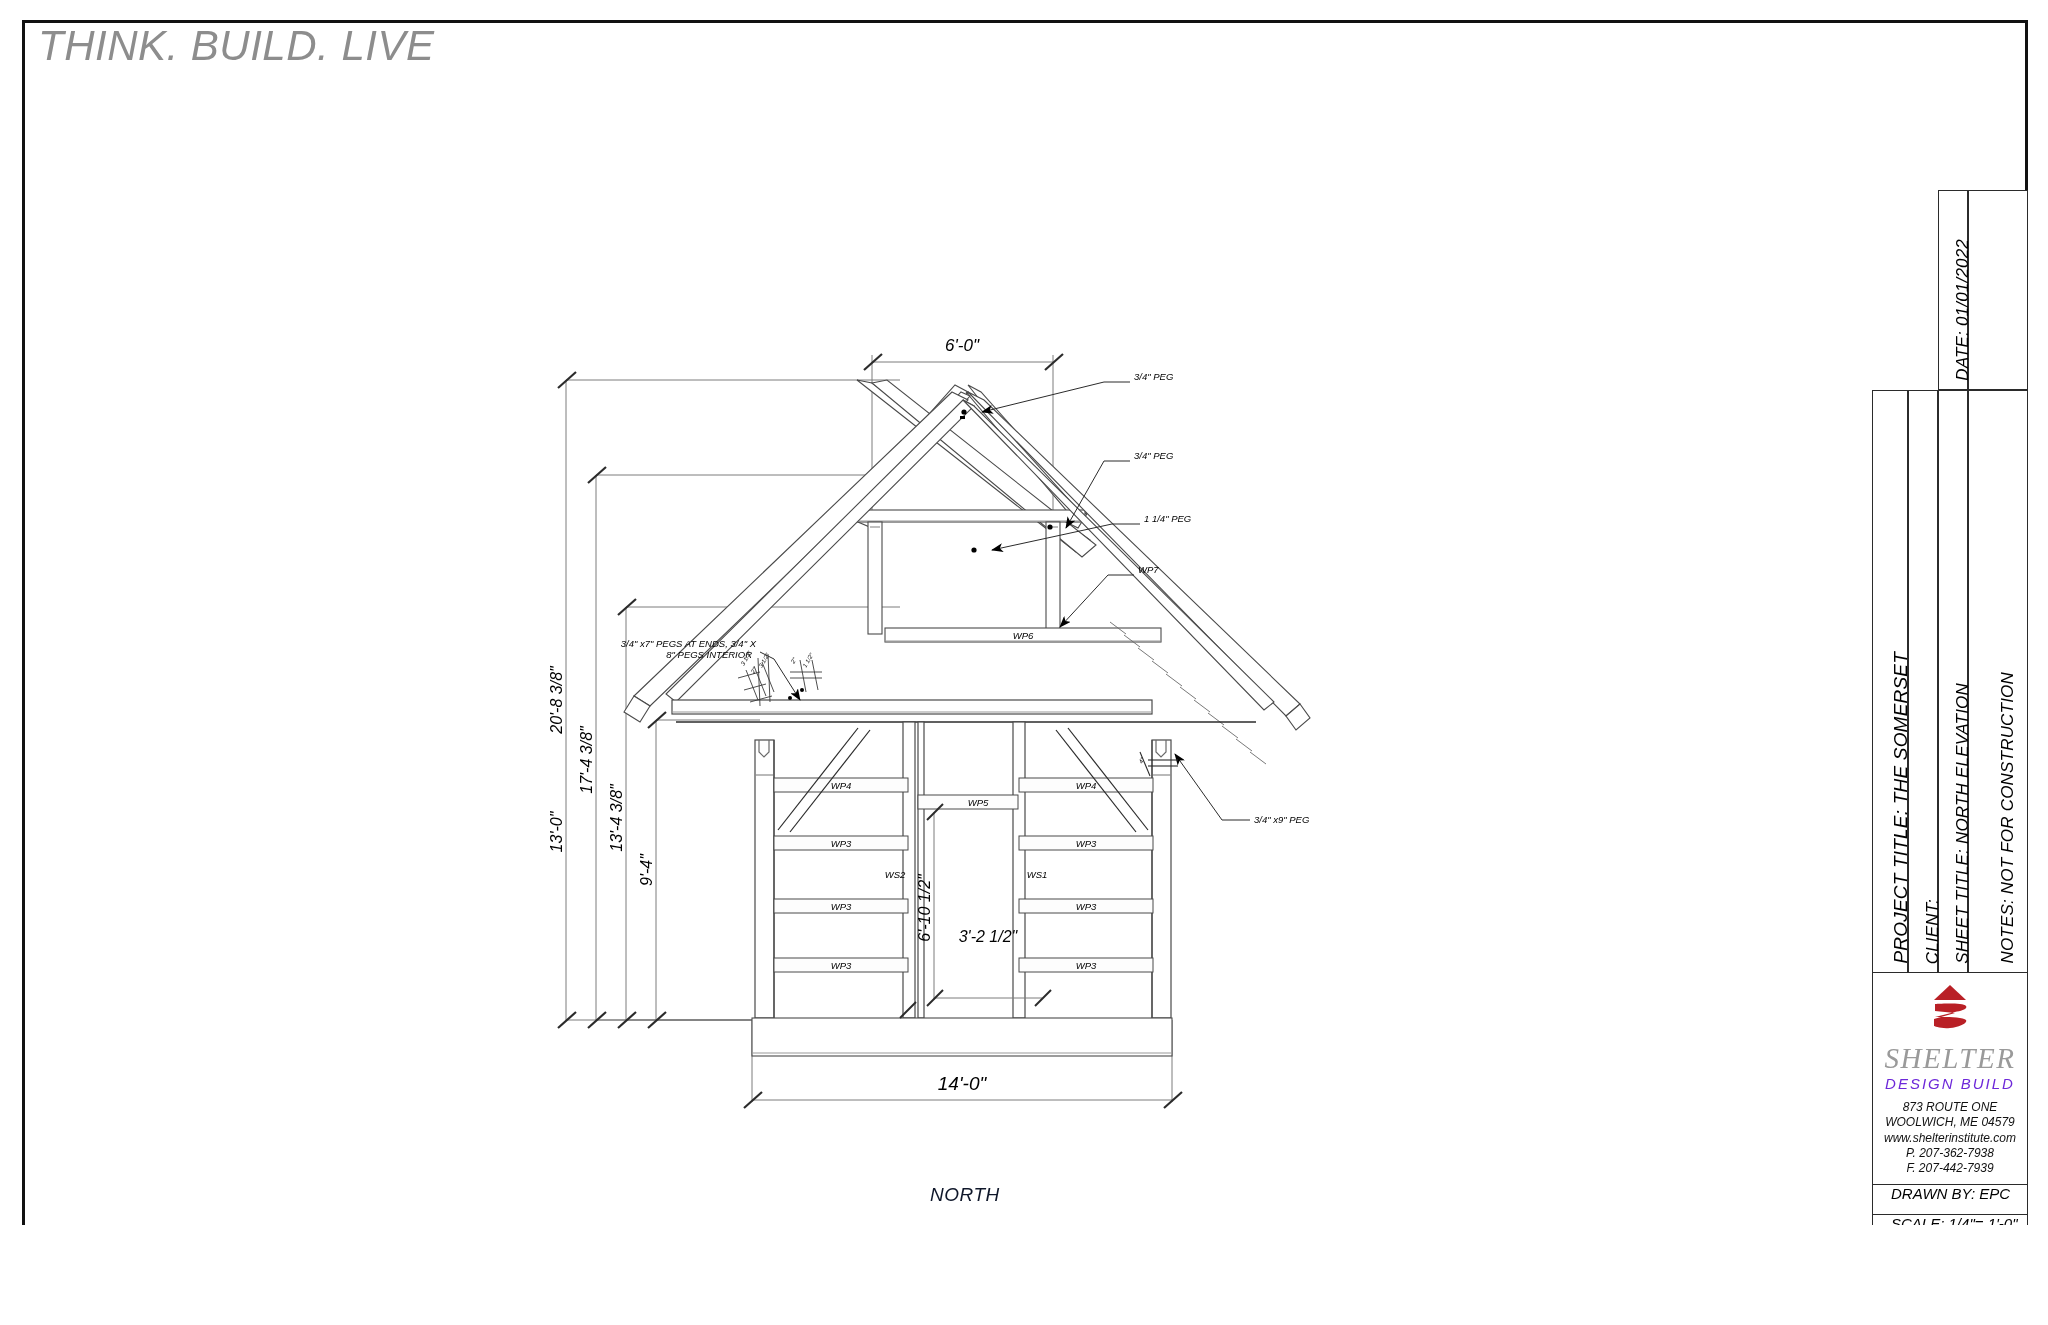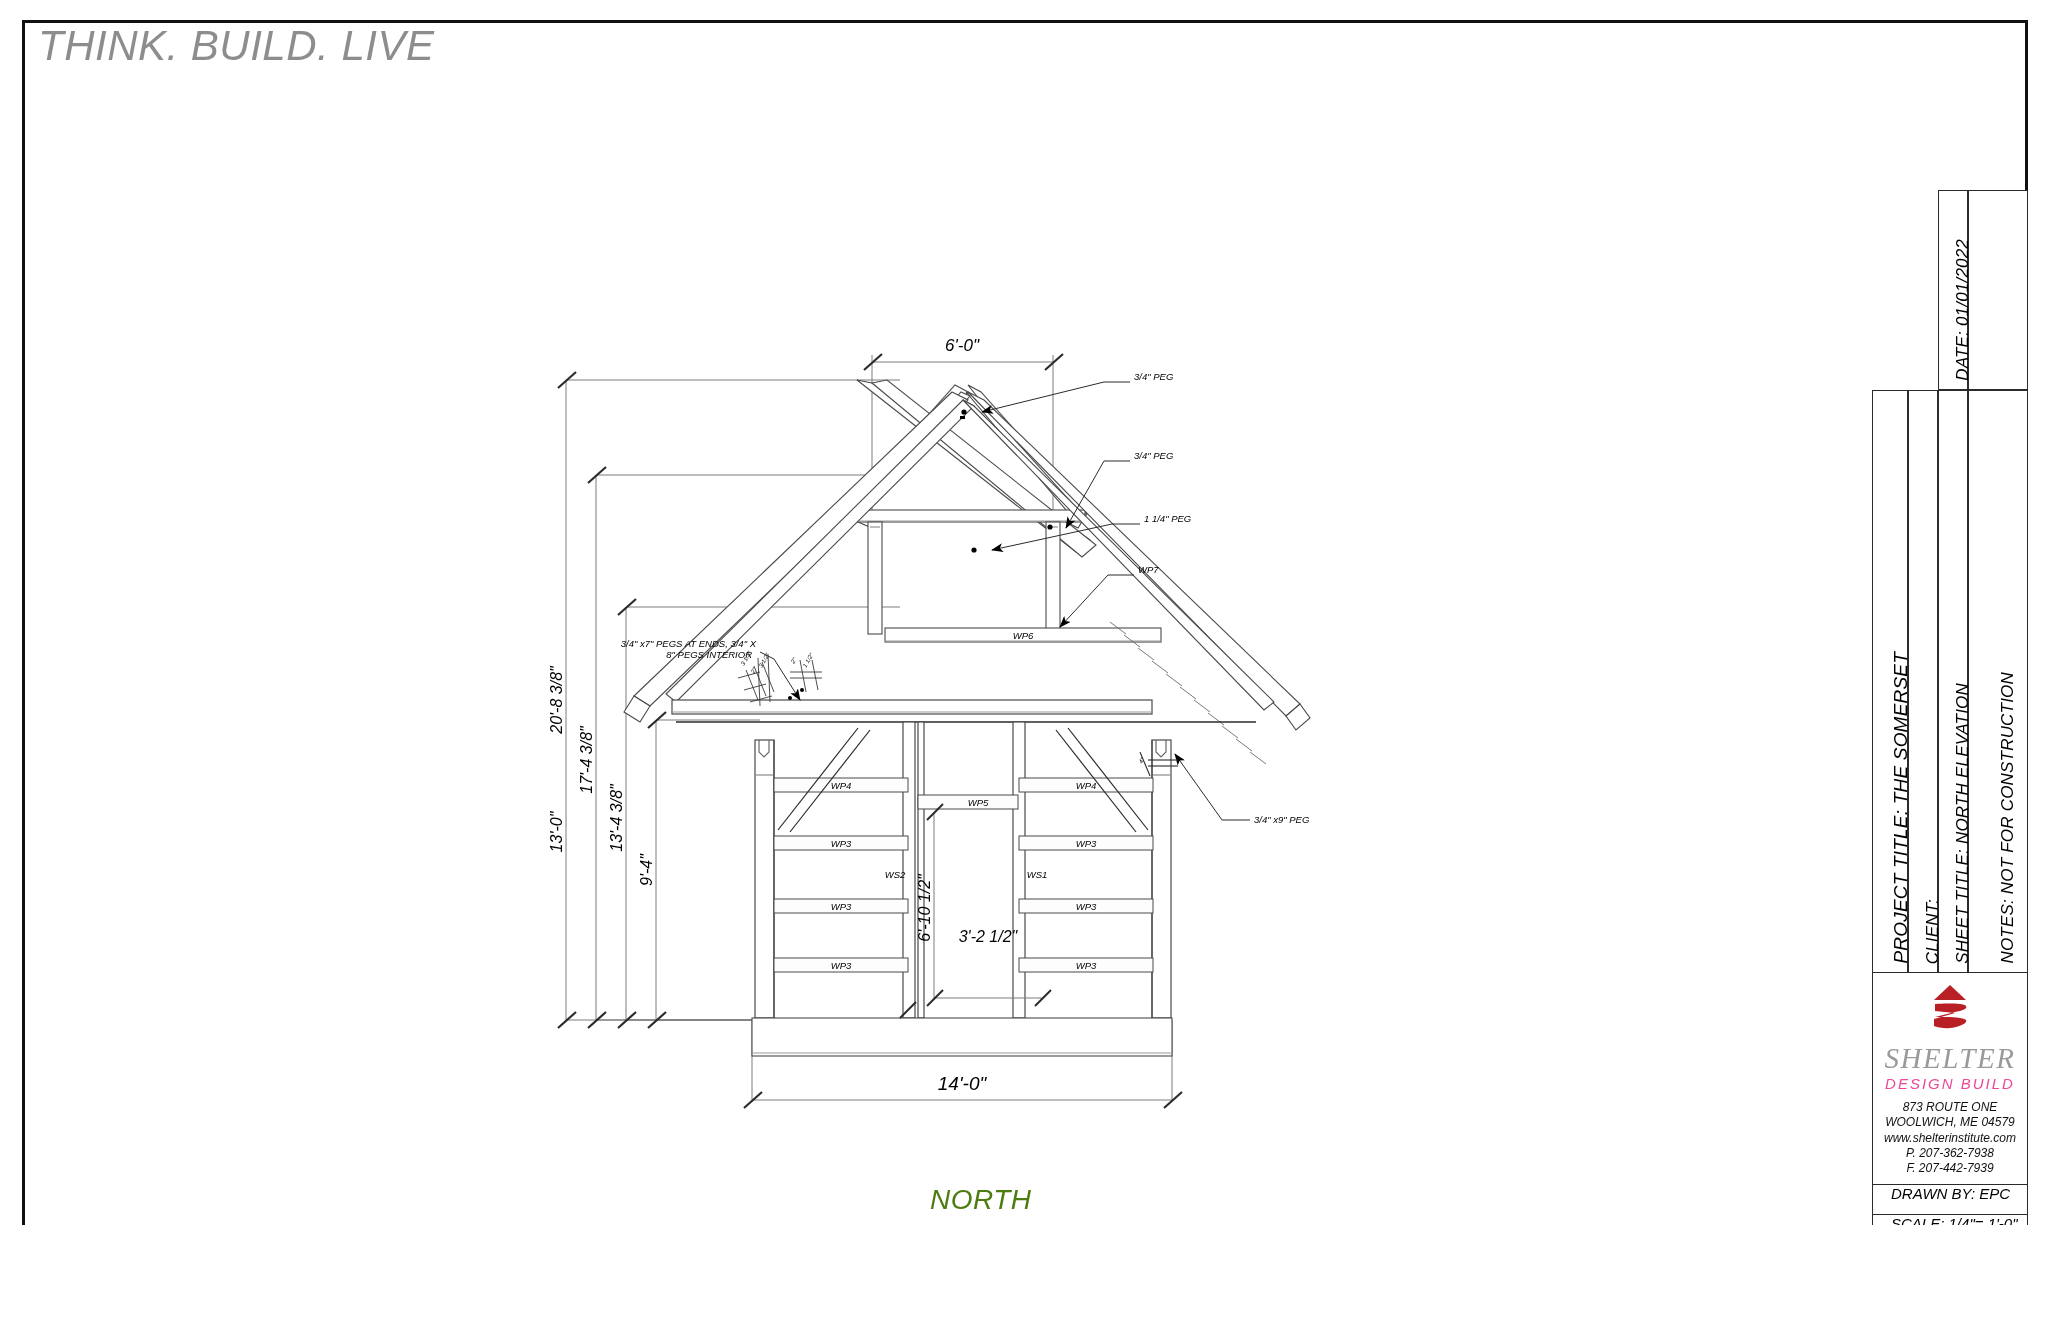--- a/index.html
+++ b/index.html
@@ -128,21 +128,21 @@
     font-family: "Liberation Serif", serif;
     font-size: 29px;
     letter-spacing: 1.5px;
     color: #9a9a9a;
     line-height: 1;
     margin-top: 11px;
   }
   #logo-designbuild {
     font-size: 15px;
     letter-spacing: 2.0px;
-    color: #ec4899;
+    color: #6d28d9;
     line-height: 1;
     margin-top: 3px;
   }
   #logo-address {
     margin-top: 9px;
     font-size: 12px;
     line-height: 1.28;
     color: #111111;
     text-align: center;
   }
@@ -174,22 +174,22 @@
     left: 0;
     top: 0;
     width: 2048px;
     height: 1325px;
     pointer-events: none;
   }
   #view-label {
     position: absolute;
     left: 930px;
     top: 1184px;
-    font-size: 28px;
-    color: #4d7c0f;
+    font-size: 19px;
+    color: #0f172a;
     letter-spacing: 0.5px;
   }
 </style>
 </head>
 <body>
 
 <div id="page">
 
   <div id="sheet-frame"></div>
 

